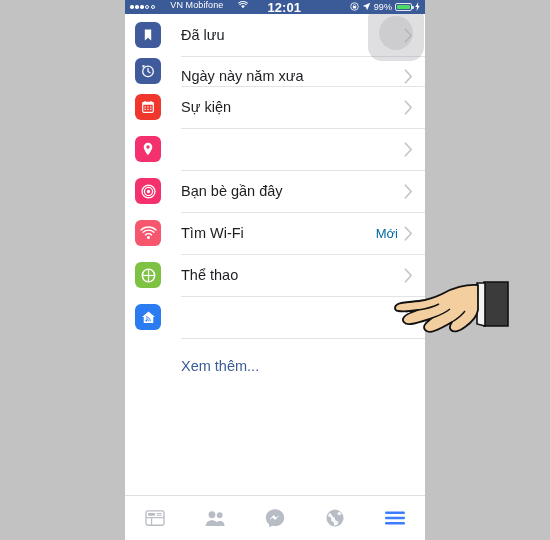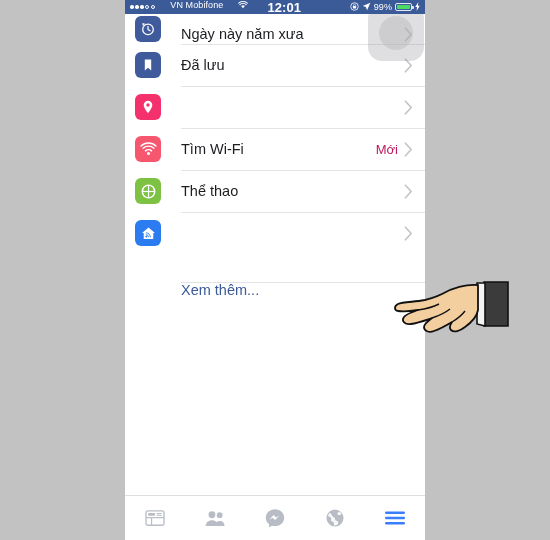--- a/index.html
+++ b/index.html
@@ -143,44 +143,43 @@
 
   .row-label {
     margin-left: 20px;
     font-size: 14.5px;
     color: #1c1e21;
     white-space: nowrap;
   }
   .row-badge {
     margin-left: auto;
     font-size: 13px;
-    color: #be185d;
+    color: #0369a1;
     padding-right: 6px;
   }
   .chev {
     margin-left: auto;
     flex: 0 0 auto;
     color: #c3c3c8;
     font-size: 16px;
     line-height: 1;
     display: block;
   }
   .row-badge + .chev { margin-left: 0; }
   .chev svg { display:block; }
 
   
   .morerow {
     height: 36px;
     display: flex;
-    align-items: flex-start;
+    align-items: flex-end;
     padding-left: 56px;
     box-sizing: border-box;
     background: #ffffff;
     position: relative;
-    margin-top: 28px;
   }
   .morerow::before {
     content: "";
     position: absolute;
     left: 56px;
     right: 0;
     top: 0;
     height: 1px;
     background: #e3e3e5;
   }
@@ -293,67 +292,106 @@
       </span>
     </div>
   </div>
 
   <div id="assistive">
     <div class="inner"></div>
   </div>
 
   <div id="list">
 
+    <div class="row">
+      <span class="ico" style="background:#3f5b9c">
+        <svg width="16" height="16" viewBox="0 0 20 20">
+          <path d="M6 3.2 h8 v13.6 l-4-3.4 -4 3.4 Z" fill="#fff"></path>
+        </svg>
+      </span>
+      <span class="row-label">Đã lưu</span>
+      <span class="chev">
+        <svg width="9" height="15" viewBox="0 0 9 15">
+            <path d="M1.4 1.2 L7.2 7.5 L1.4 13.8" stroke="#c3c3c8" stroke-width="1.6" fill="none" stroke-linecap="round" stroke-linejoin="round"></path>
+          </svg>
+      </span>
+    </div>
+
     <div class="row first">
       <span class="ico" style="background:#3f5b9c">
         <svg width="16" height="16" viewBox="0 0 20 20">
           <circle cx="10" cy="10.5" r="6.6" fill="none" stroke="#fff" stroke-width="1.6"></circle>
           <path d="M10 6.8 V10.6 L12.6 12.2" stroke="#fff" stroke-width="1.5" fill="none" stroke-linecap="round"></path>
           <path d="M3.4 6.2 L3.0 2.6 L6.6 3.4 Z" fill="#fff"></path>
         </svg>
       </span>
       <span class="row-label">Ngày này năm xưa</span>
       <span class="chev">
         <svg width="9" height="15" viewBox="0 0 9 15">
             <path d="M1.4 1.2 L7.2 7.5 L1.4 13.8" stroke="#c3c3c8" stroke-width="1.6" fill="none" stroke-linecap="round" stroke-linejoin="round"></path>
           </svg>
       </span>
     </div>
 
-    <div class="row">
-      <span class="ico" style="background:#3f5b9c">
+
+    <div class="row">
+      <span class="ico" style="background:#f0372e">
         <svg width="16" height="16" viewBox="0 0 20 20">
-          <path d="M6 3.2 h8 v13.6 l-4-3.4 -4 3.4 Z" fill="#fff"></path>
-        </svg>
-      </span>
-      <span class="row-label">Đã lưu</span>
-      <span class="chev">
-        <svg width="9" height="15" viewBox="0 0 9 15">
-            <path d="M1.4 1.2 L7.2 7.5 L1.4 13.8" stroke="#c3c3c8" stroke-width="1.6" fill="none" stroke-linecap="round" stroke-linejoin="round"></path>
-          </svg>
-      </span>
-    </div>
-
-
+          <rect x="3.4" y="4.2" width="13.2" height="12.4" rx="1.4" fill="none" stroke="#fff" stroke-width="1.5"></rect>
+          <rect x="3.4" y="4.2" width="13.2" height="3.0" fill="#fff"></rect>
+          <rect x="5.6" y="2.4" width="1.5" height="3.0" rx="0.7" fill="#fff"></rect>
+          <rect x="12.9" y="2.4" width="1.5" height="3.0" rx="0.7" fill="#fff"></rect>
+          <g fill="#fff">
+            <rect x="5.6" y="9.2" width="1.7" height="1.5"></rect>
+              <rect x="9.1" y="9.2" width="1.7" height="1.5"></rect>
+              <rect x="12.6" y="9.2" width="1.7" height="1.5"></rect>
+            <rect x="5.6" y="12.2" width="1.7" height="1.5"></rect>
+              <rect x="9.1" y="12.2" width="1.7" height="1.5"></rect>
+              <rect x="12.6" y="12.2" width="1.7" height="1.5"></rect>
+          </g>
+        </svg>
+      </span>
+      <span class="row-label">Sự kiện</span>
+      <span class="chev">
+        <svg width="9" height="15" viewBox="0 0 9 15">
+            <path d="M1.4 1.2 L7.2 7.5 L1.4 13.8" stroke="#c3c3c8" stroke-width="1.6" fill="none" stroke-linecap="round" stroke-linejoin="round"></path>
+          </svg>
+      </span>
+    </div>
 
 
     <div class="row">
       <span class="ico" style="background:#f4306d">
         <svg width="16" height="16" viewBox="0 0 20 20">
           <path d="M10 2.2 a5.4 5.4 0 0 1 5.4 5.4 c0 4.0-5.4 10.2-5.4 10.2 S4.6 11.6 4.6 7.6 A5.4 5.4 0 0 1 10 2.2 Z" fill="#fff"></path>
           <circle cx="10" cy="7.5" r="2.1" fill="#f4306d"></circle>
         </svg>
       </span>
       <span class="chev">
         <svg width="9" height="15" viewBox="0 0 9 15">
             <path d="M1.4 1.2 L7.2 7.5 L1.4 13.8" stroke="#c3c3c8" stroke-width="1.6" fill="none" stroke-linecap="round" stroke-linejoin="round"></path>
           </svg>
       </span>
     </div>
 
+    <div class="row">
+      <span class="ico" style="background:#f4306d">
+        <svg width="17" height="17" viewBox="0 0 20 20">
+          <circle cx="10" cy="10" r="7.6" fill="none" stroke="#fff" stroke-width="1.5"></circle>
+          <circle cx="10" cy="10" r="4.8" fill="none" stroke="#fff" stroke-width="1.5"></circle>
+          <circle cx="10" cy="10" r="2.0" fill="#fff"></circle>
+        </svg>
+      </span>
+      <span class="row-label">Bạn bè gần đây</span>
+      <span class="chev">
+        <svg width="9" height="15" viewBox="0 0 9 15">
+            <path d="M1.4 1.2 L7.2 7.5 L1.4 13.8" stroke="#c3c3c8" stroke-width="1.6" fill="none" stroke-linecap="round" stroke-linejoin="round"></path>
+          </svg>
+      </span>
+    </div>
 
     <div class="row">
       <span class="ico" style="background:#f7566f">
         <svg width="17" height="17" viewBox="0 0 20 20">
           <circle cx="10" cy="14.6" r="1.8" fill="#fff"></circle>
           <path d="M6.4 11.6 a5.2 5.2 0 0 1 7.2 0" stroke="#fff" stroke-width="1.7" fill="none" stroke-linecap="round"></path>
           <path d="M3.6 8.6 a9.2 9.2 0 0 1 12.8 0" stroke="#fff" stroke-width="1.7" fill="none" stroke-linecap="round"></path>
           <path d="M1.2 5.8 a12.8 12.8 0 0 1 17.6 0" stroke="#fff" stroke-width="1.7" fill="none" stroke-linecap="round"></path>
         </svg>
       </span>

